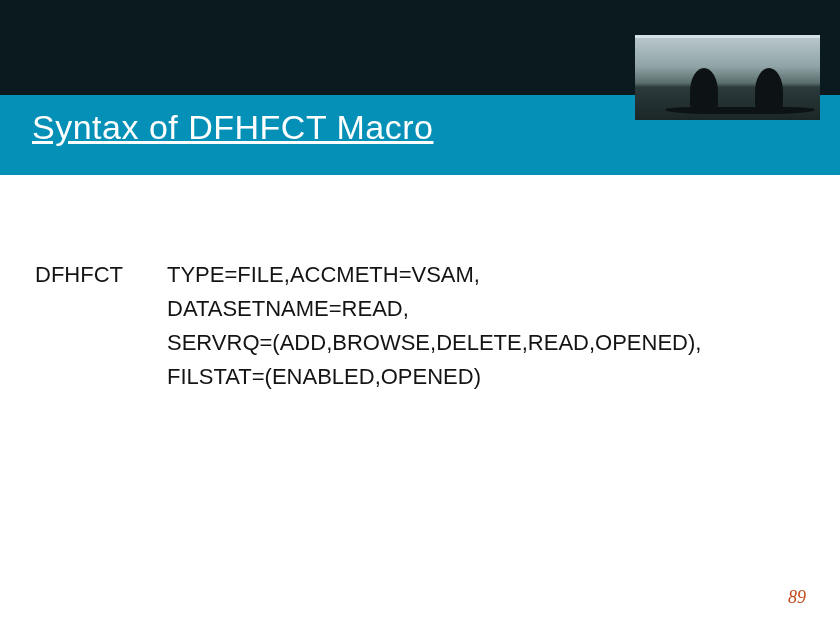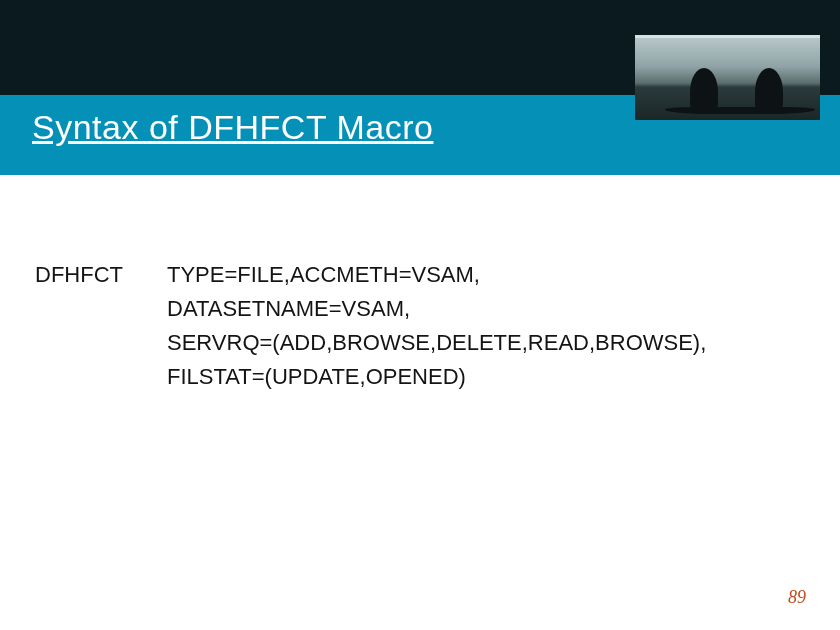--- a/index.html
+++ b/index.html
@@ -105,18 +105,18 @@
     <div class="silhouette s2"></div>
     <div class="boat"></div>
   </div>
   <h1 class="title">Syntax of DFHFCT Macro</h1>
 </div>
 
 <div class="content">
   <div class="macro-line">
     <span class="label-col">DFHFCT</span><span>TYPE=FILE,ACCMETH=VSAM,</span>
   </div>
-  <div class="cont-line">DATASETNAME=VSAM,</div>
-  <div class="cont-line">SERVRQ=(ADD,BROWSE,DELETE,READ,BROWSE),</div>
-  <div class="cont-line">FILSTAT=(UPDATE,OPENED)</div>
+  <div class="cont-line">DATASETNAME=READ,</div>
+  <div class="cont-line">SERVRQ=(ADD,BROWSE,DELETE,READ,OPENED),</div>
+  <div class="cont-line">FILSTAT=(ENABLED,OPENED)</div>
 </div>
 
 <div class="page-number">89</div>
 
 </body></html>

